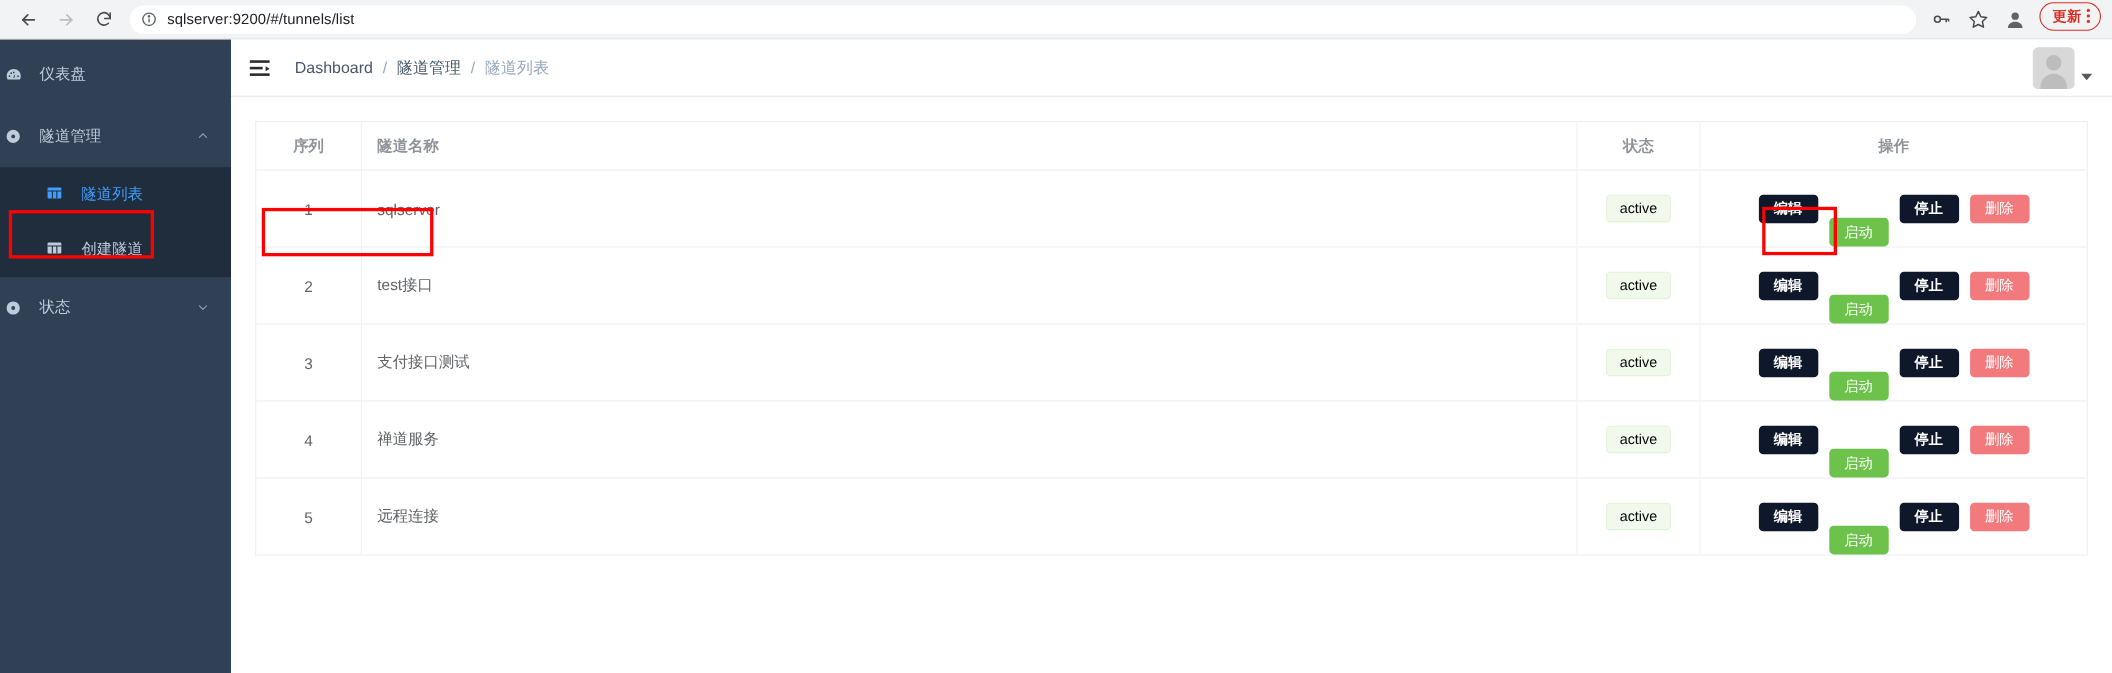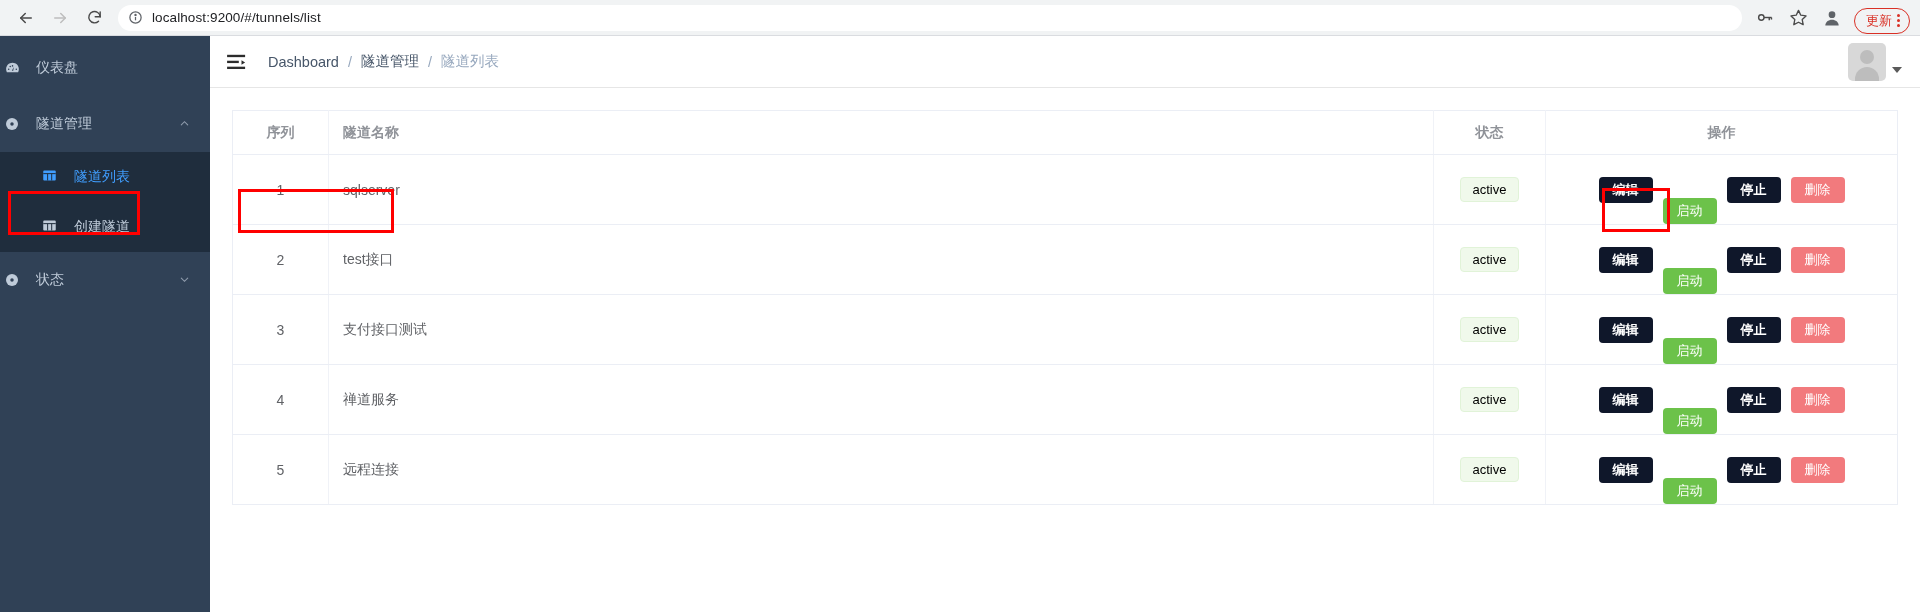--- a/index.html
+++ b/index.html
@@ -26,21 +26,21 @@
   .omnibox {
     flex: 1 1 auto; height: 26px; margin-left: 6px; margin-right: 4px;
     background: #ffffff; border-radius: 13px;
     display: flex; align-items: center; padding: 0 10px; gap: 9px;
     min-width: 0;
   }
   .omnibox .url {
     font-size: 13.5px; color: #202124; white-space: nowrap;
     overflow: hidden; text-overflow: ellipsis; letter-spacing: .1px;
   }
-  .chrome-right { display: flex; align-items: flex-end; gap: 2px; flex: 0 0 auto; }
+  .chrome-right { display: flex; align-items: flex-start; gap: 2px; flex: 0 0 auto; font-weight: bold; }
   .update-pill {
     display: flex; align-items: center; gap: 5px;
     border: 1px solid #d93025; border-radius: 14px;
     height: 26px; padding: 0 9px 0 11px; margin-left: 4px;
     color: #d93025; font-size: 13px; cursor: pointer;
   }
   .dots { display: flex; flex-direction: column; gap: 2px; align-items: center; }
   .dots i { width: 3px; height: 3px; border-radius: 50%; background: #d93025; display: block; }
 
   
@@ -172,21 +172,21 @@
         <polyline points="20 4 20 11 13 11"></polyline>
     </svg>
   </div>
 
   <div class="omnibox">
     <svg width="15" height="15" viewBox="0 0 24 24" fill="none" stroke="#5f6368" stroke-width="2">
       <circle cx="12" cy="12" r="9"></circle>
         <line x1="12" y1="11" x2="12" y2="16.5"></line>
         <circle cx="12" cy="7.8" r=".9" fill="#5f6368"></circle>
     </svg>
-    <span class="url">localhost:9200/#/tunnels/list</span>
+    <span class="url">sqlserver:9200/#/tunnels/list</span>
   </div>
 
   <div class="chrome-right">
     <div class="nav-btn">
       <svg width="19" height="19" viewBox="0 0 24 24" fill="none" stroke="#4a4a4a" stroke-width="1.8">
         <circle cx="8" cy="12" r="3.4"></circle>
           <line x1="11.4" y1="12" x2="21" y2="12"></line>
           <line x1="18" y1="12" x2="18" y2="15.5"></line>
           <line x1="20.8" y1="12" x2="20.8" y2="14.6"></line>
       </svg>

